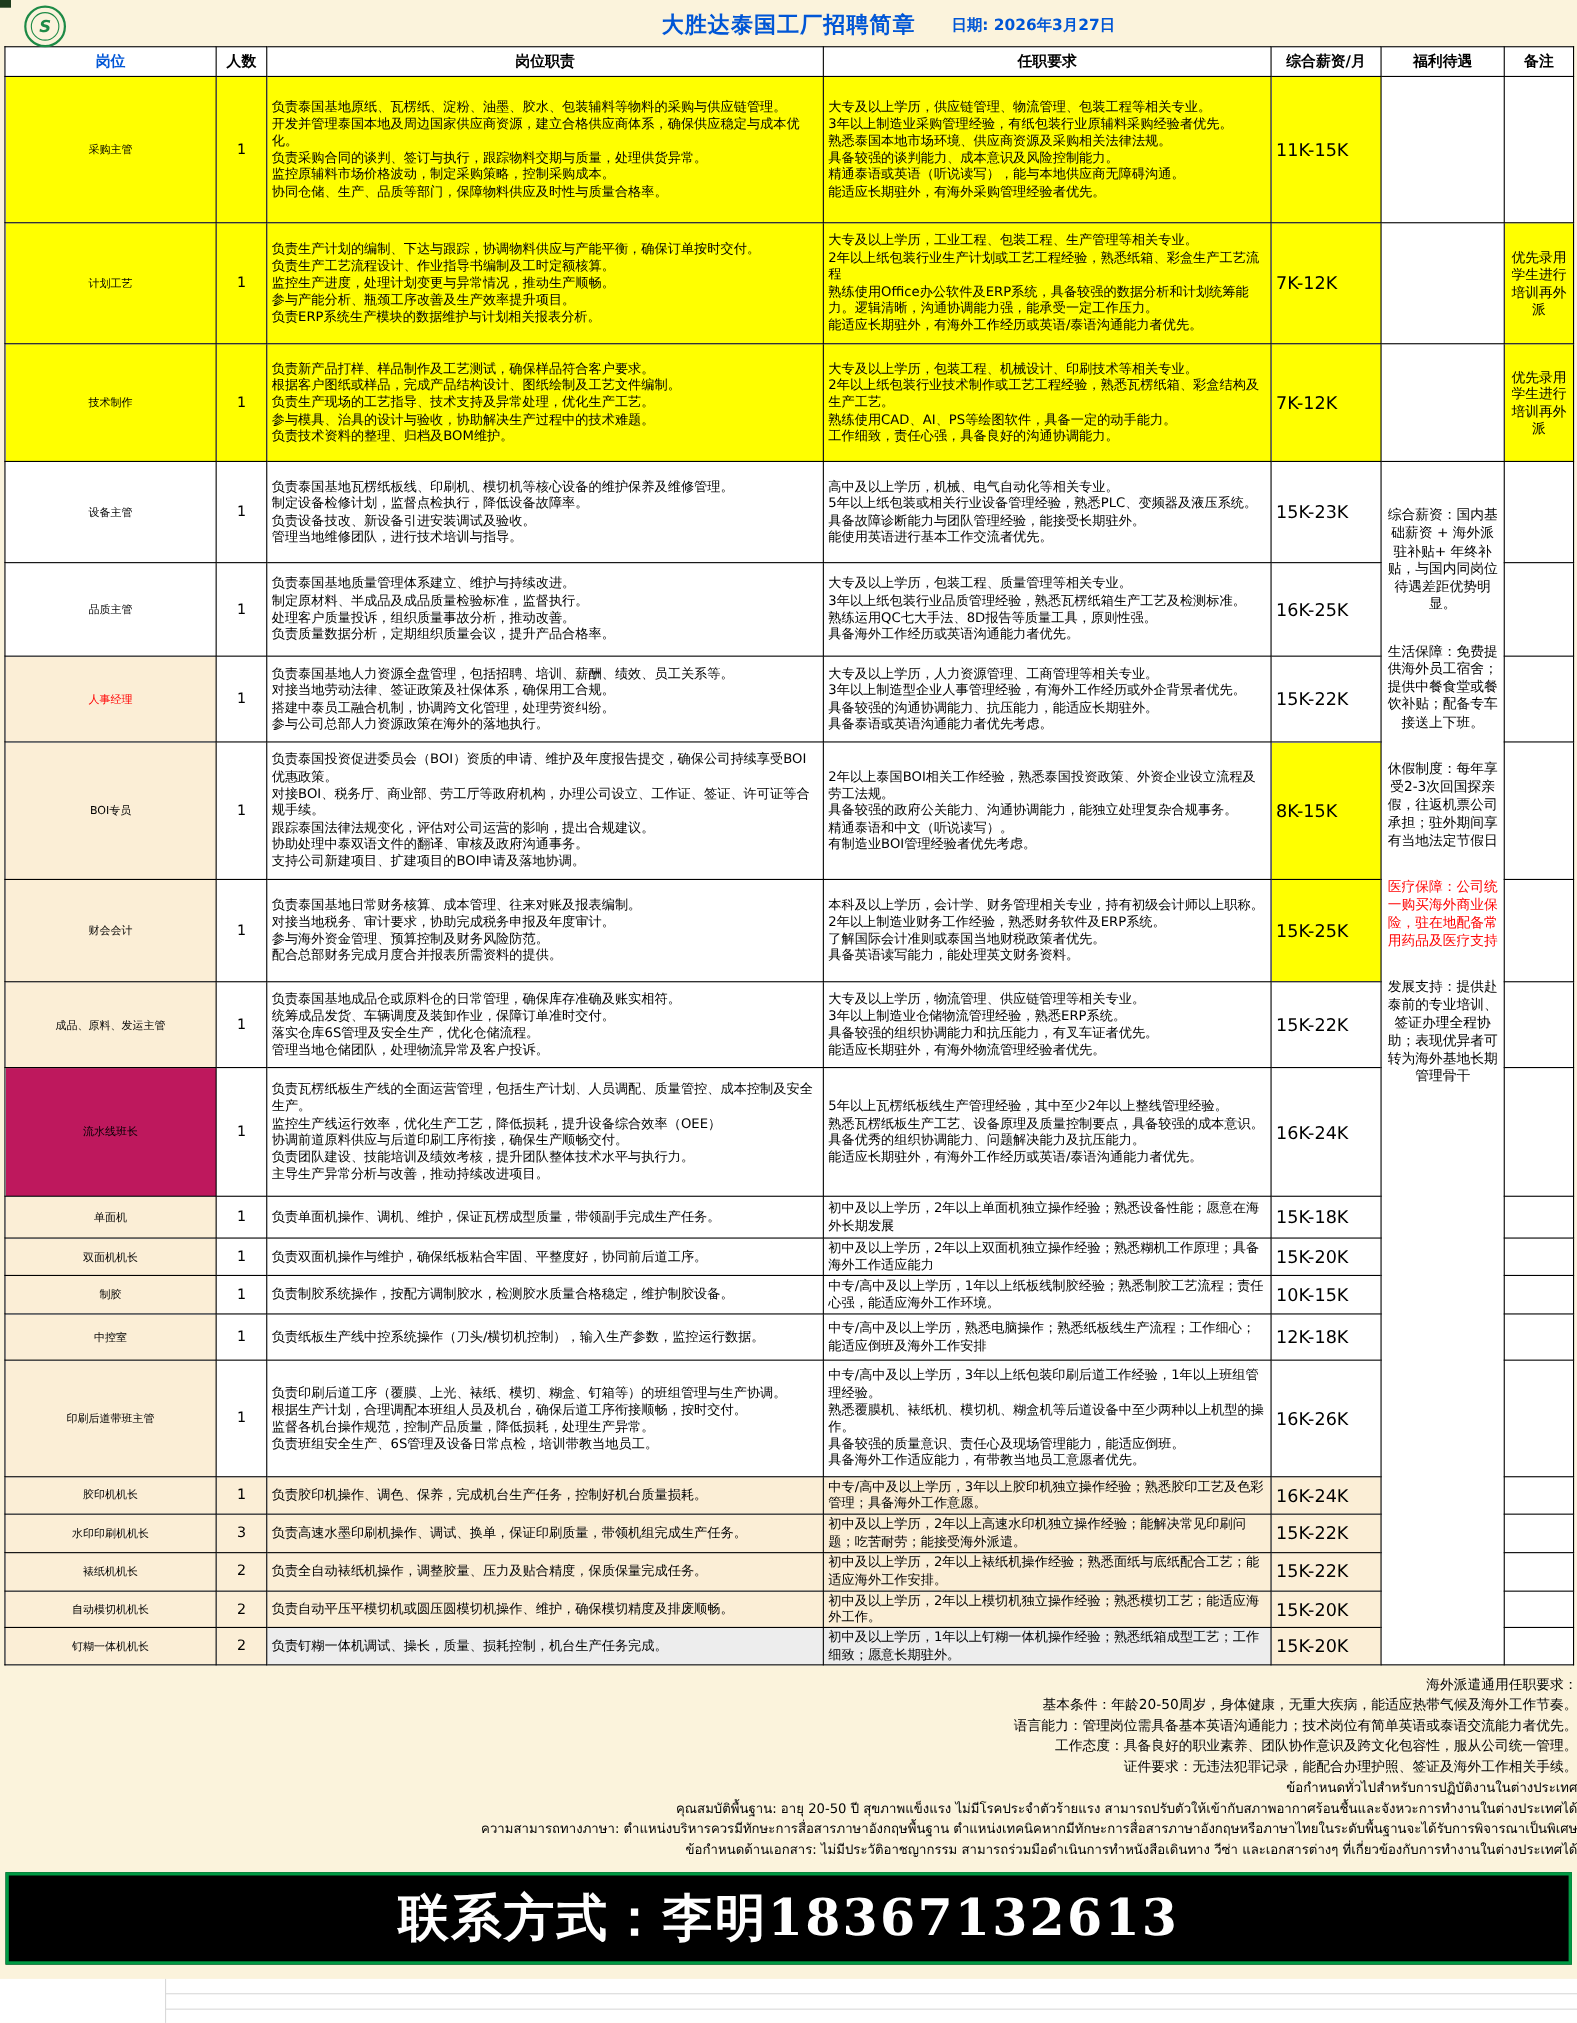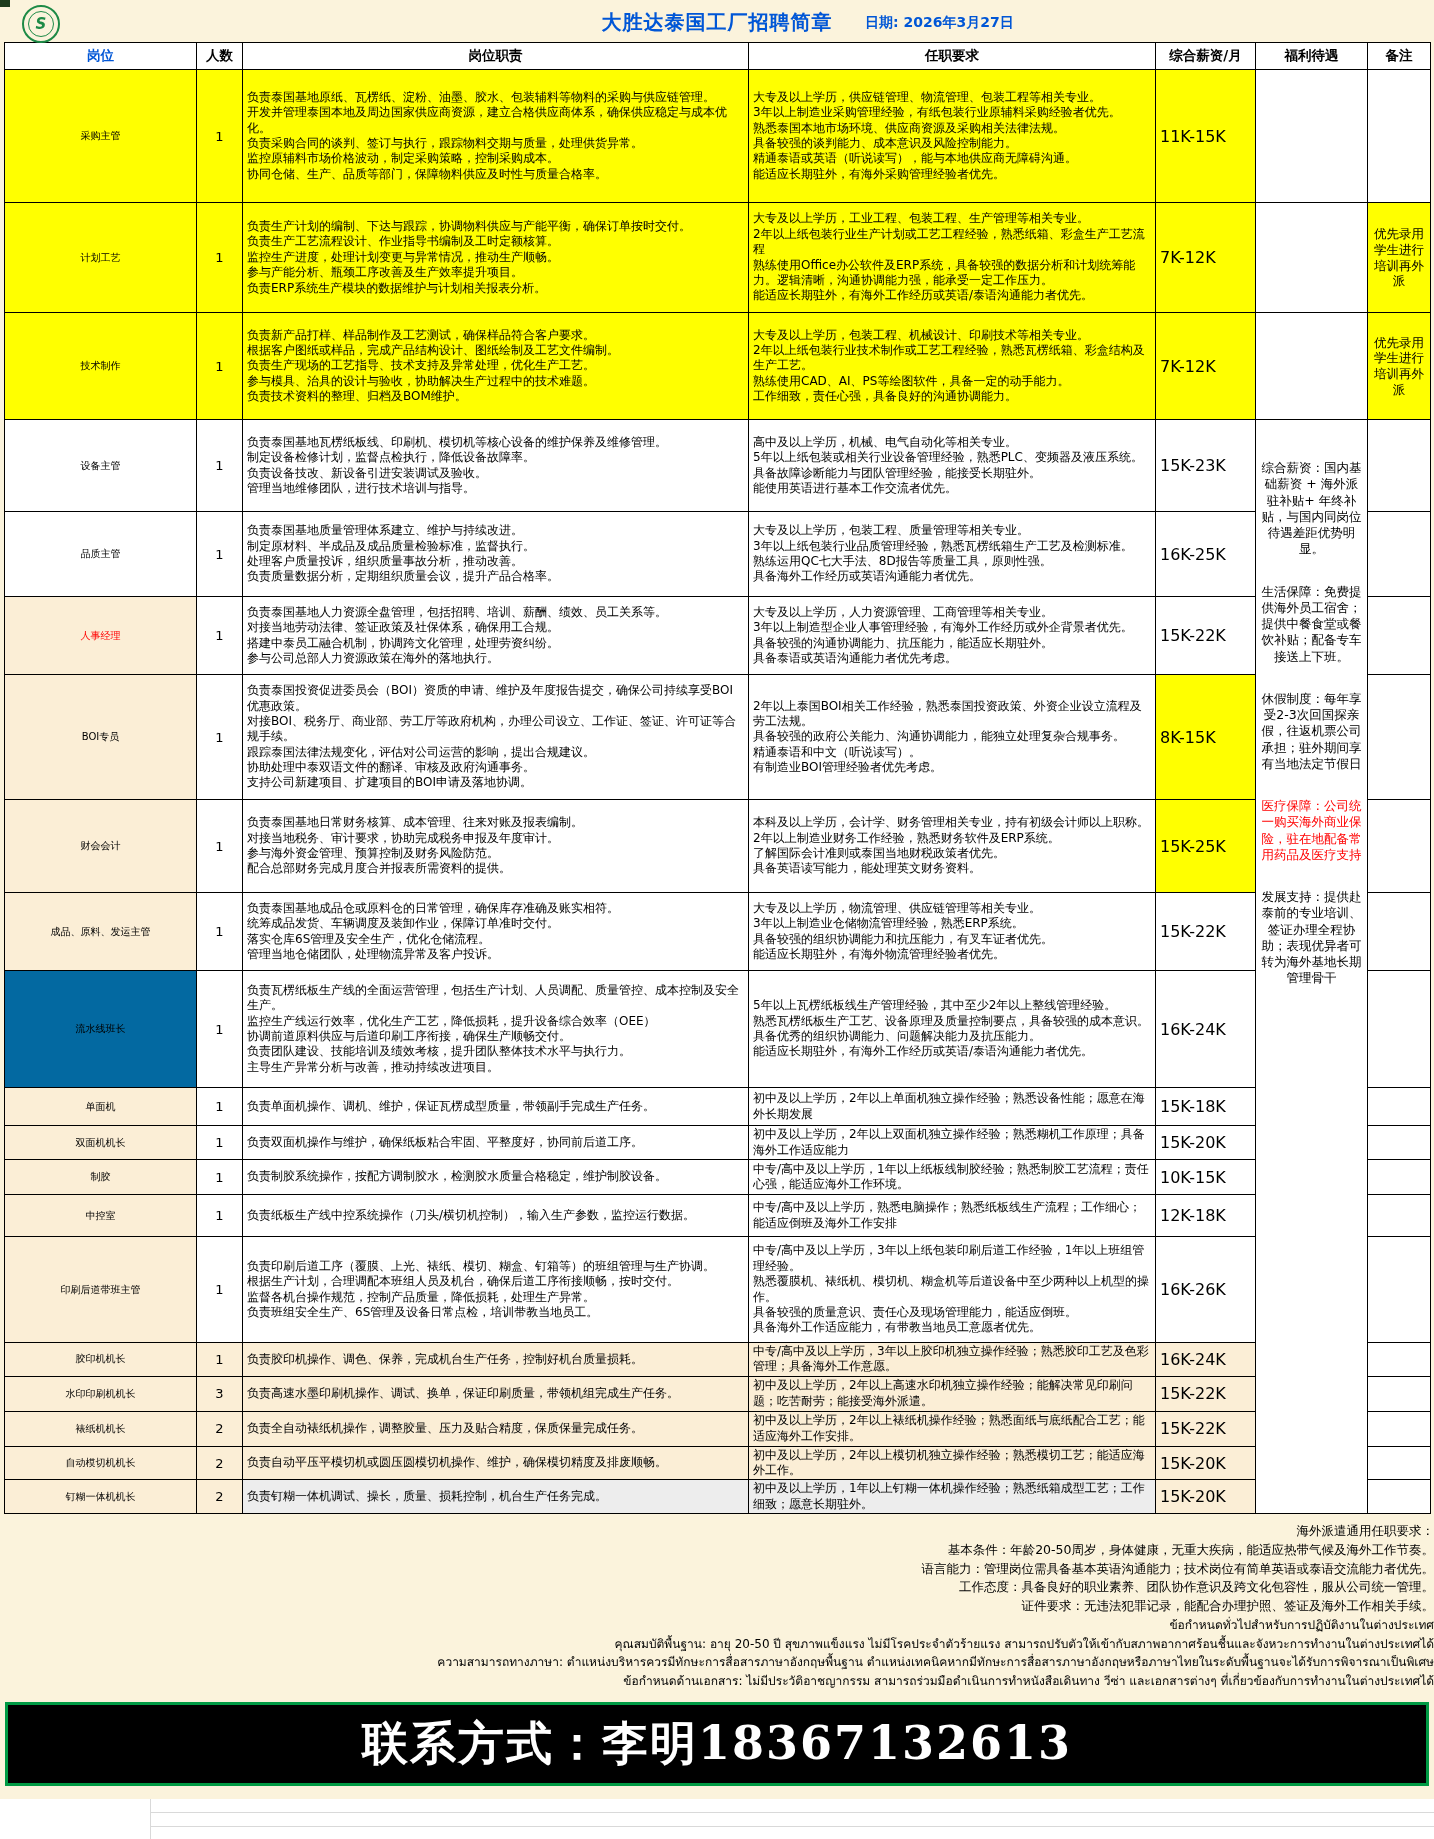--- a/index.html
+++ b/index.html
@@ -245,21 +245,21 @@
 落实仓库6S管理及安全生产，优化仓储流程。
 管理当地仓储团队，处理物流异常及客户投诉。</td>
           <td class="c-req" style="background: rgb(255, 255, 255);">大专及以上学历，物流管理、供应链管理等相关专业。
 3年以上制造业仓储物流管理经验，熟悉ERP系统。
 具备较强的组织协调能力和抗压能力，有叉车证者优先。
 能适应长期驻外，有海外物流管理经验者优先。</td>
           <td class="c-salary" style="background: rgb(255, 255, 255);">15K-22K</td>
           <td class="c-note" style="background: rgb(255, 255, 255);"></td>
         </tr>
         <tr style="height: 117px;">
-          <td class="c-pos" style="background: #0369a1; color: rgb(0, 0, 0);">流水线班长</td>
+          <td class="c-pos" style="background: #be185d; color: rgb(0, 0, 0);">流水线班长</td>
           <td class="c-count" style="background: rgb(255, 255, 255);">1</td>
           <td class="c-duty" style="background: rgb(255, 255, 255);">负责瓦楞纸板生产线的全面运营管理，包括生产计划、人员调配、质量管控、成本控制及安全生产。
 监控生产线运行效率，优化生产工艺，降低损耗，提升设备综合效率（OEE）
 协调前道原料供应与后道印刷工序衔接，确保生产顺畅交付。
 负责团队建设、技能培训及绩效考核，提升团队整体技术水平与执行力。
 主导生产异常分析与改善，推动持续改进项目。</td>
           <td class="c-req" style="background: rgb(255, 255, 255);">5年以上瓦楞纸板线生产管理经验，其中至少2年以上整线管理经验。
 熟悉瓦楞纸板生产工艺、设备原理及质量控制要点，具备较强的成本意识。
 具备优秀的组织协调能力、问题解决能力及抗压能力。
 能适应长期驻外，有海外工作经历或英语/泰语沟通能力者优先。</td>

